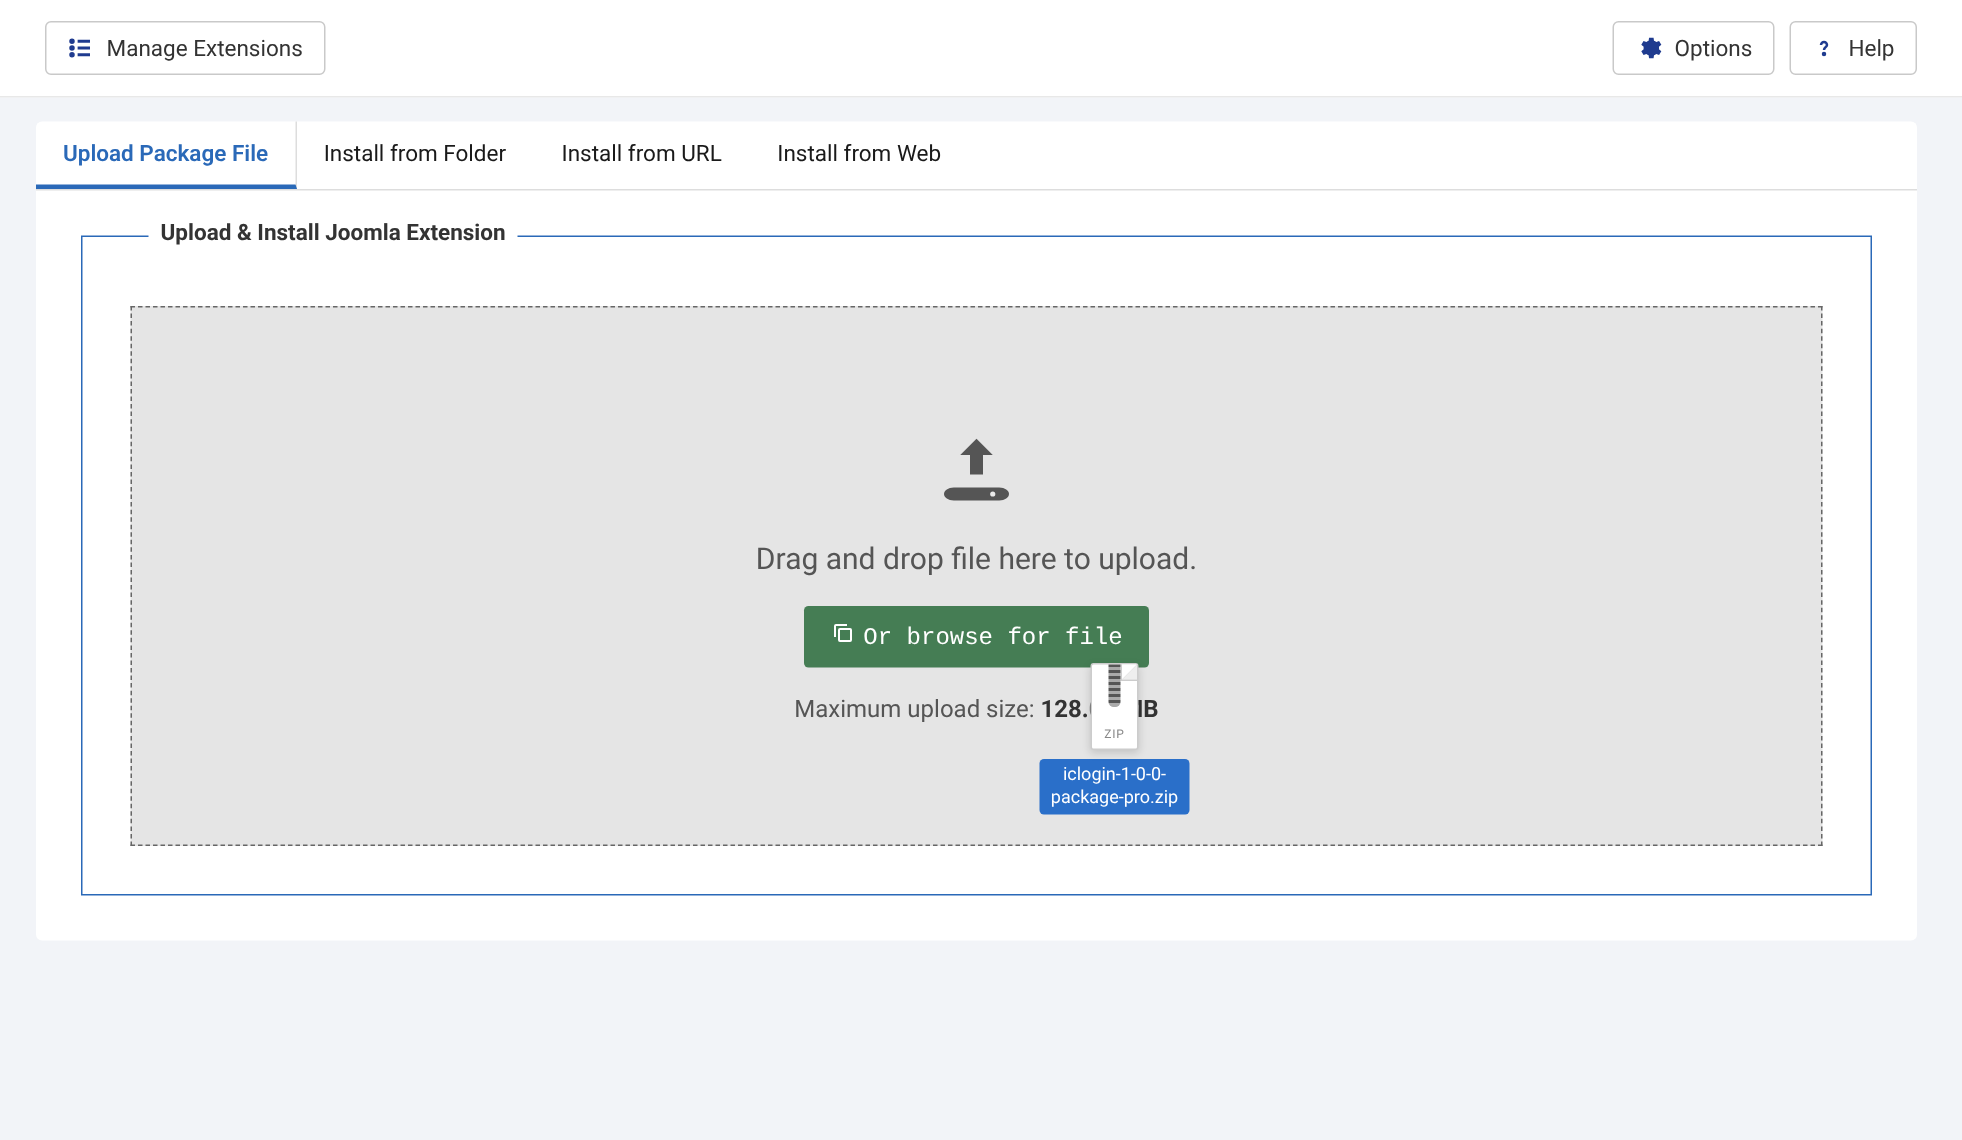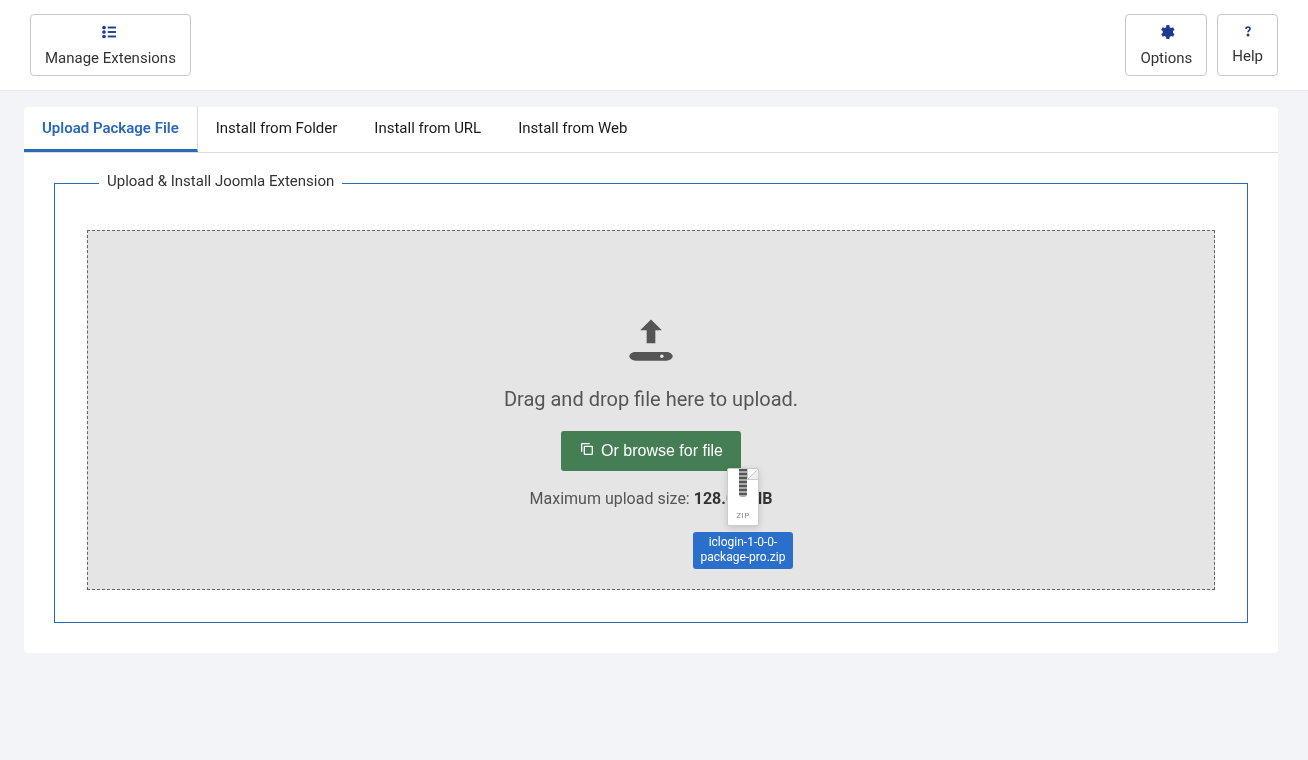--- a/index.html
+++ b/index.html
@@ -32,21 +32,20 @@
       align-items: center;
       gap: 8px;
       background: #fff;
       border: 1px solid #c9c9c9;
       border-radius: 4px;
       padding: 8px 14px;
       font-size: 15px;
       color: #333;
       cursor: pointer;
       font-family: inherit;
-      flex-direction: column;
     }
     .btn-icon {
       color: #1f3b8f;
       display: inline-flex;
       align-items: center;
     }
     .content-area {
       padding: 16px 30px 30px 24px;
     }
     .tabs-container {
@@ -77,21 +76,21 @@
       border: 1px solid #2a69b8;
       padding: 46px 32px 32px 32px;
       position: relative;
     }
     .legend {
       position: absolute;
       top: -12px;
       left: 44px;
       background: #fff;
       padding: 0 8px;
-      font-weight: 400;
+      font-weight: 700;
       font-size: 15px;
       color: #333;
     }
     .dropzone {
       border: 1px dashed #666;
       background: #e5e5e5;
       min-height: 360px;
       display: flex;
       flex-direction: column;
       align-items: center;
@@ -113,21 +112,21 @@
       align-items: center;
       gap: 6px;
       background: #457d54;
       color: #fff;
       border: none;
       border-radius: 3px;
       padding: 10px 18px;
       font-size: 16px;
       cursor: pointer;
       margin-bottom: 18px;
-      font-family: Liberation Sans, sans-serif;
+      font-family: Liberation Mono, monospace;
     }
     .max-size {
       font-size: 16px;
       color: #555;
     }
     .max-size strong {
       font-weight: 700;
       color: #333;
     }
     

